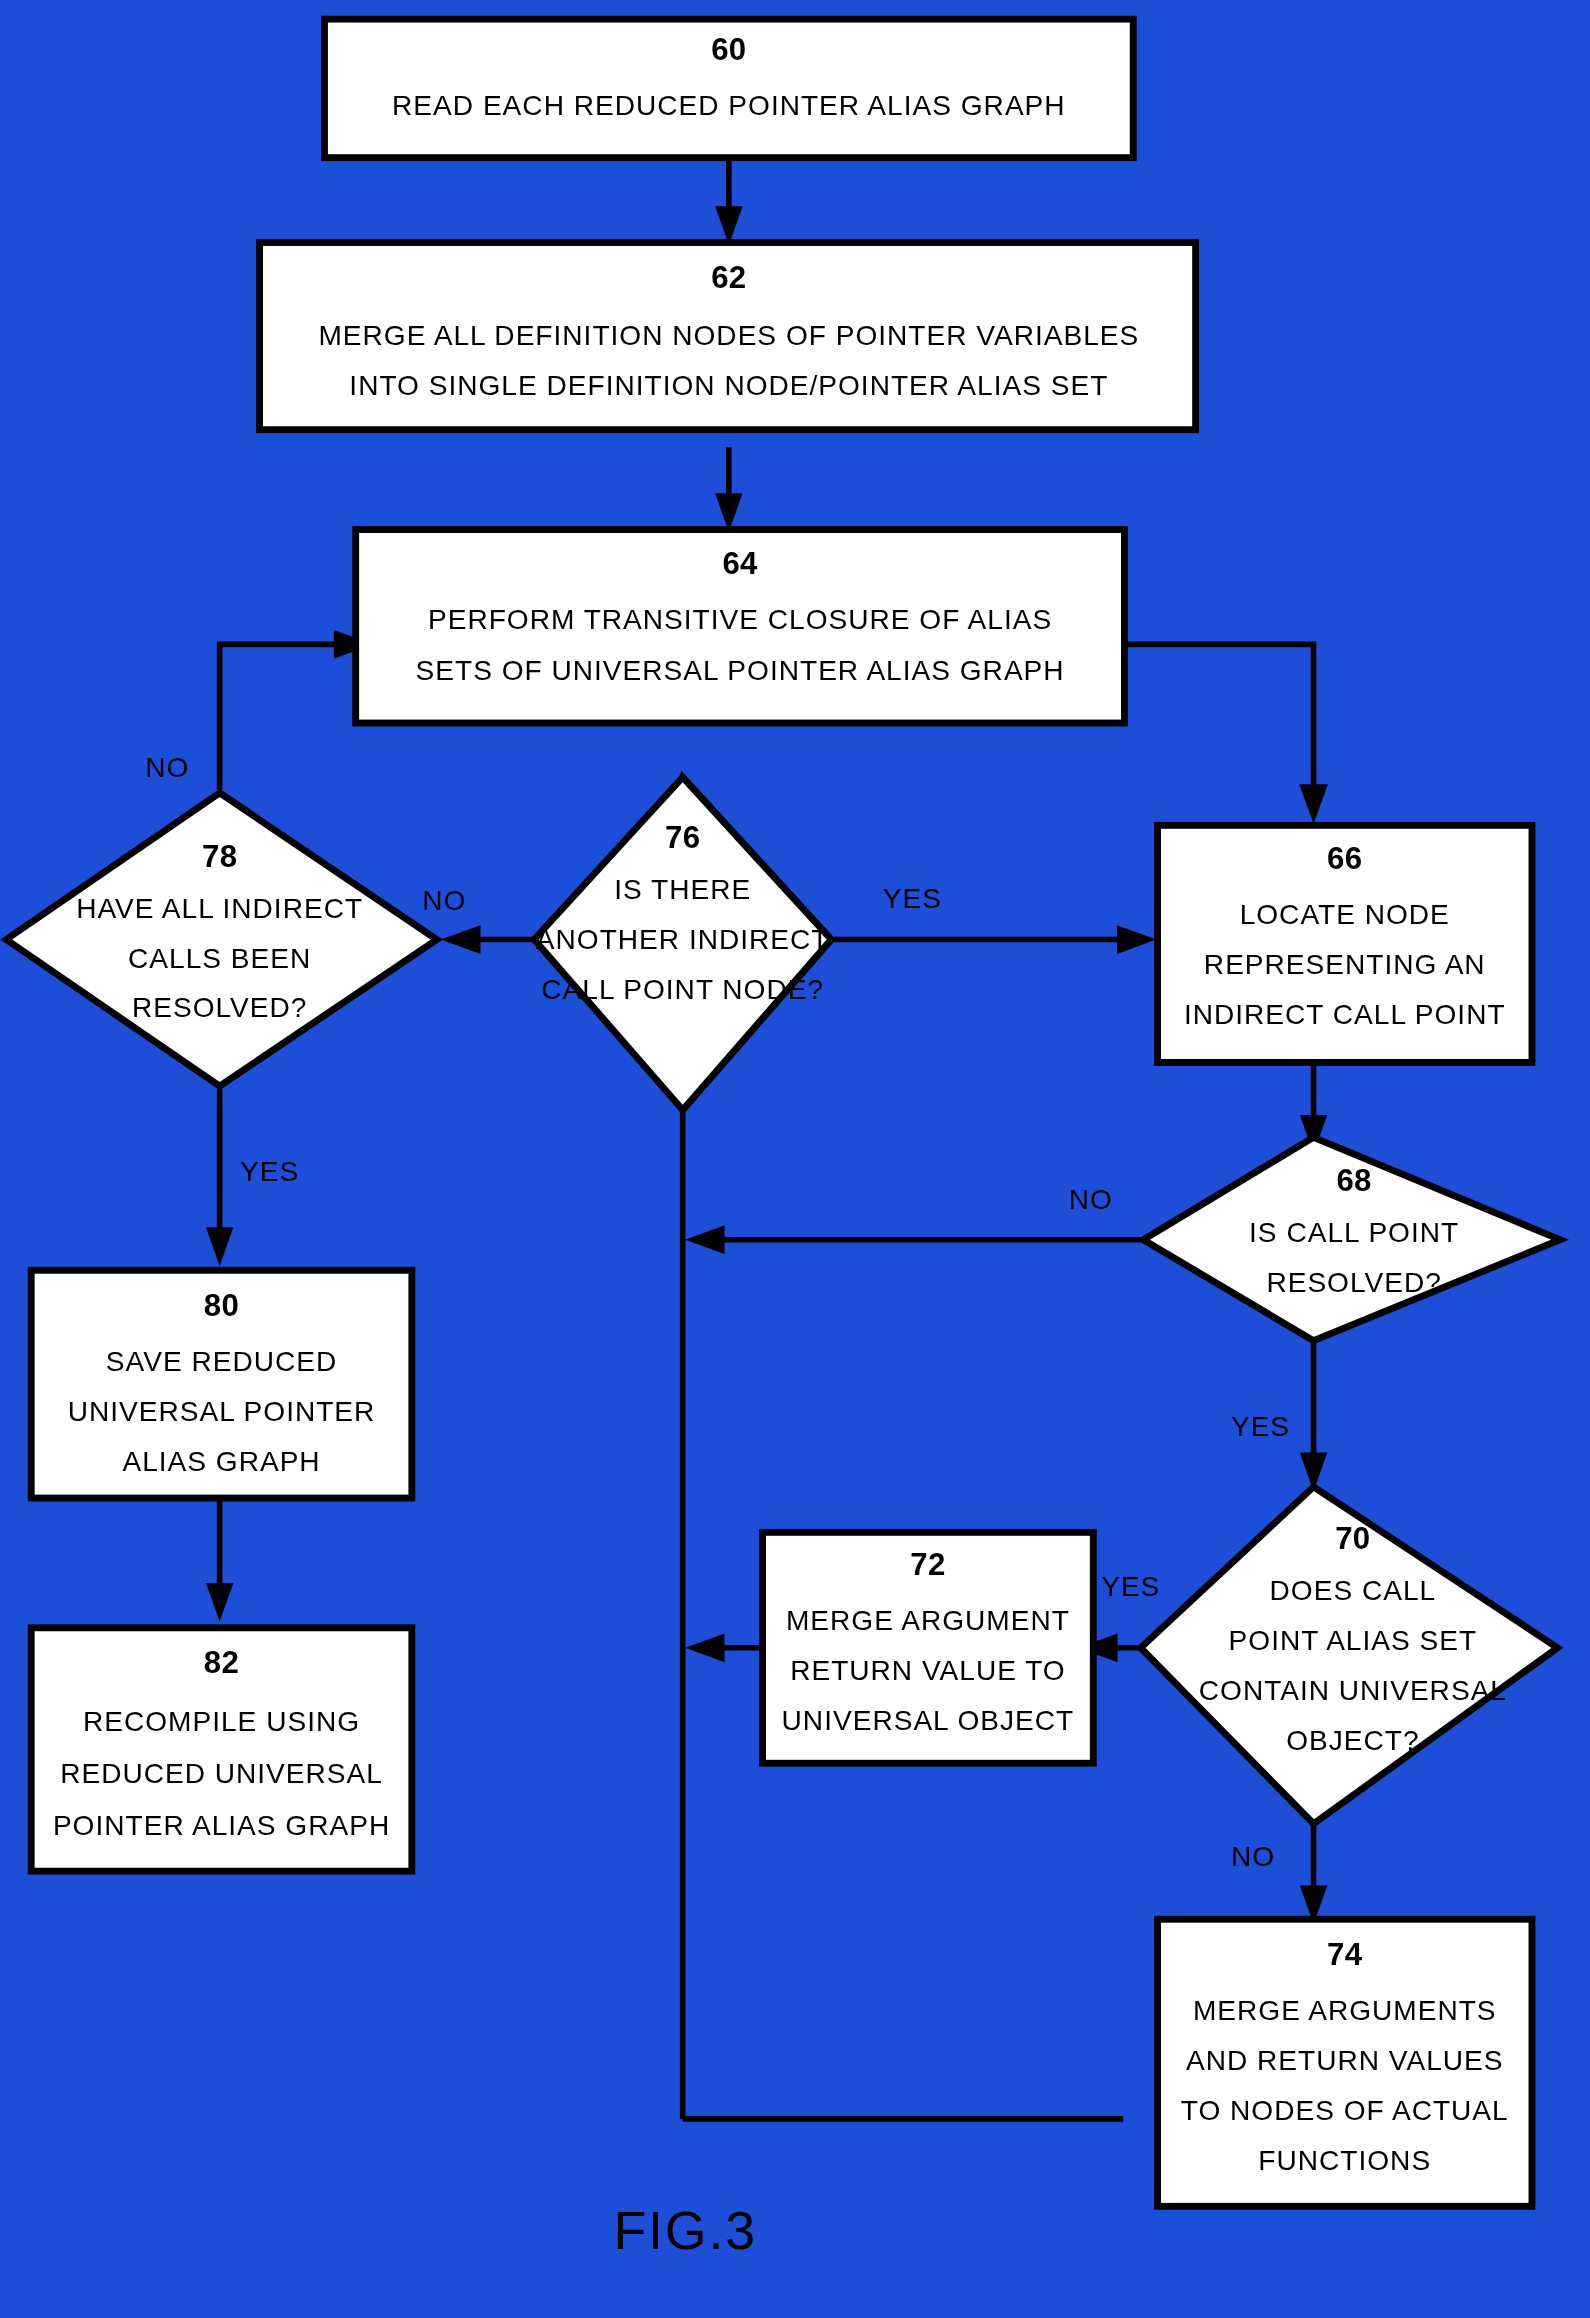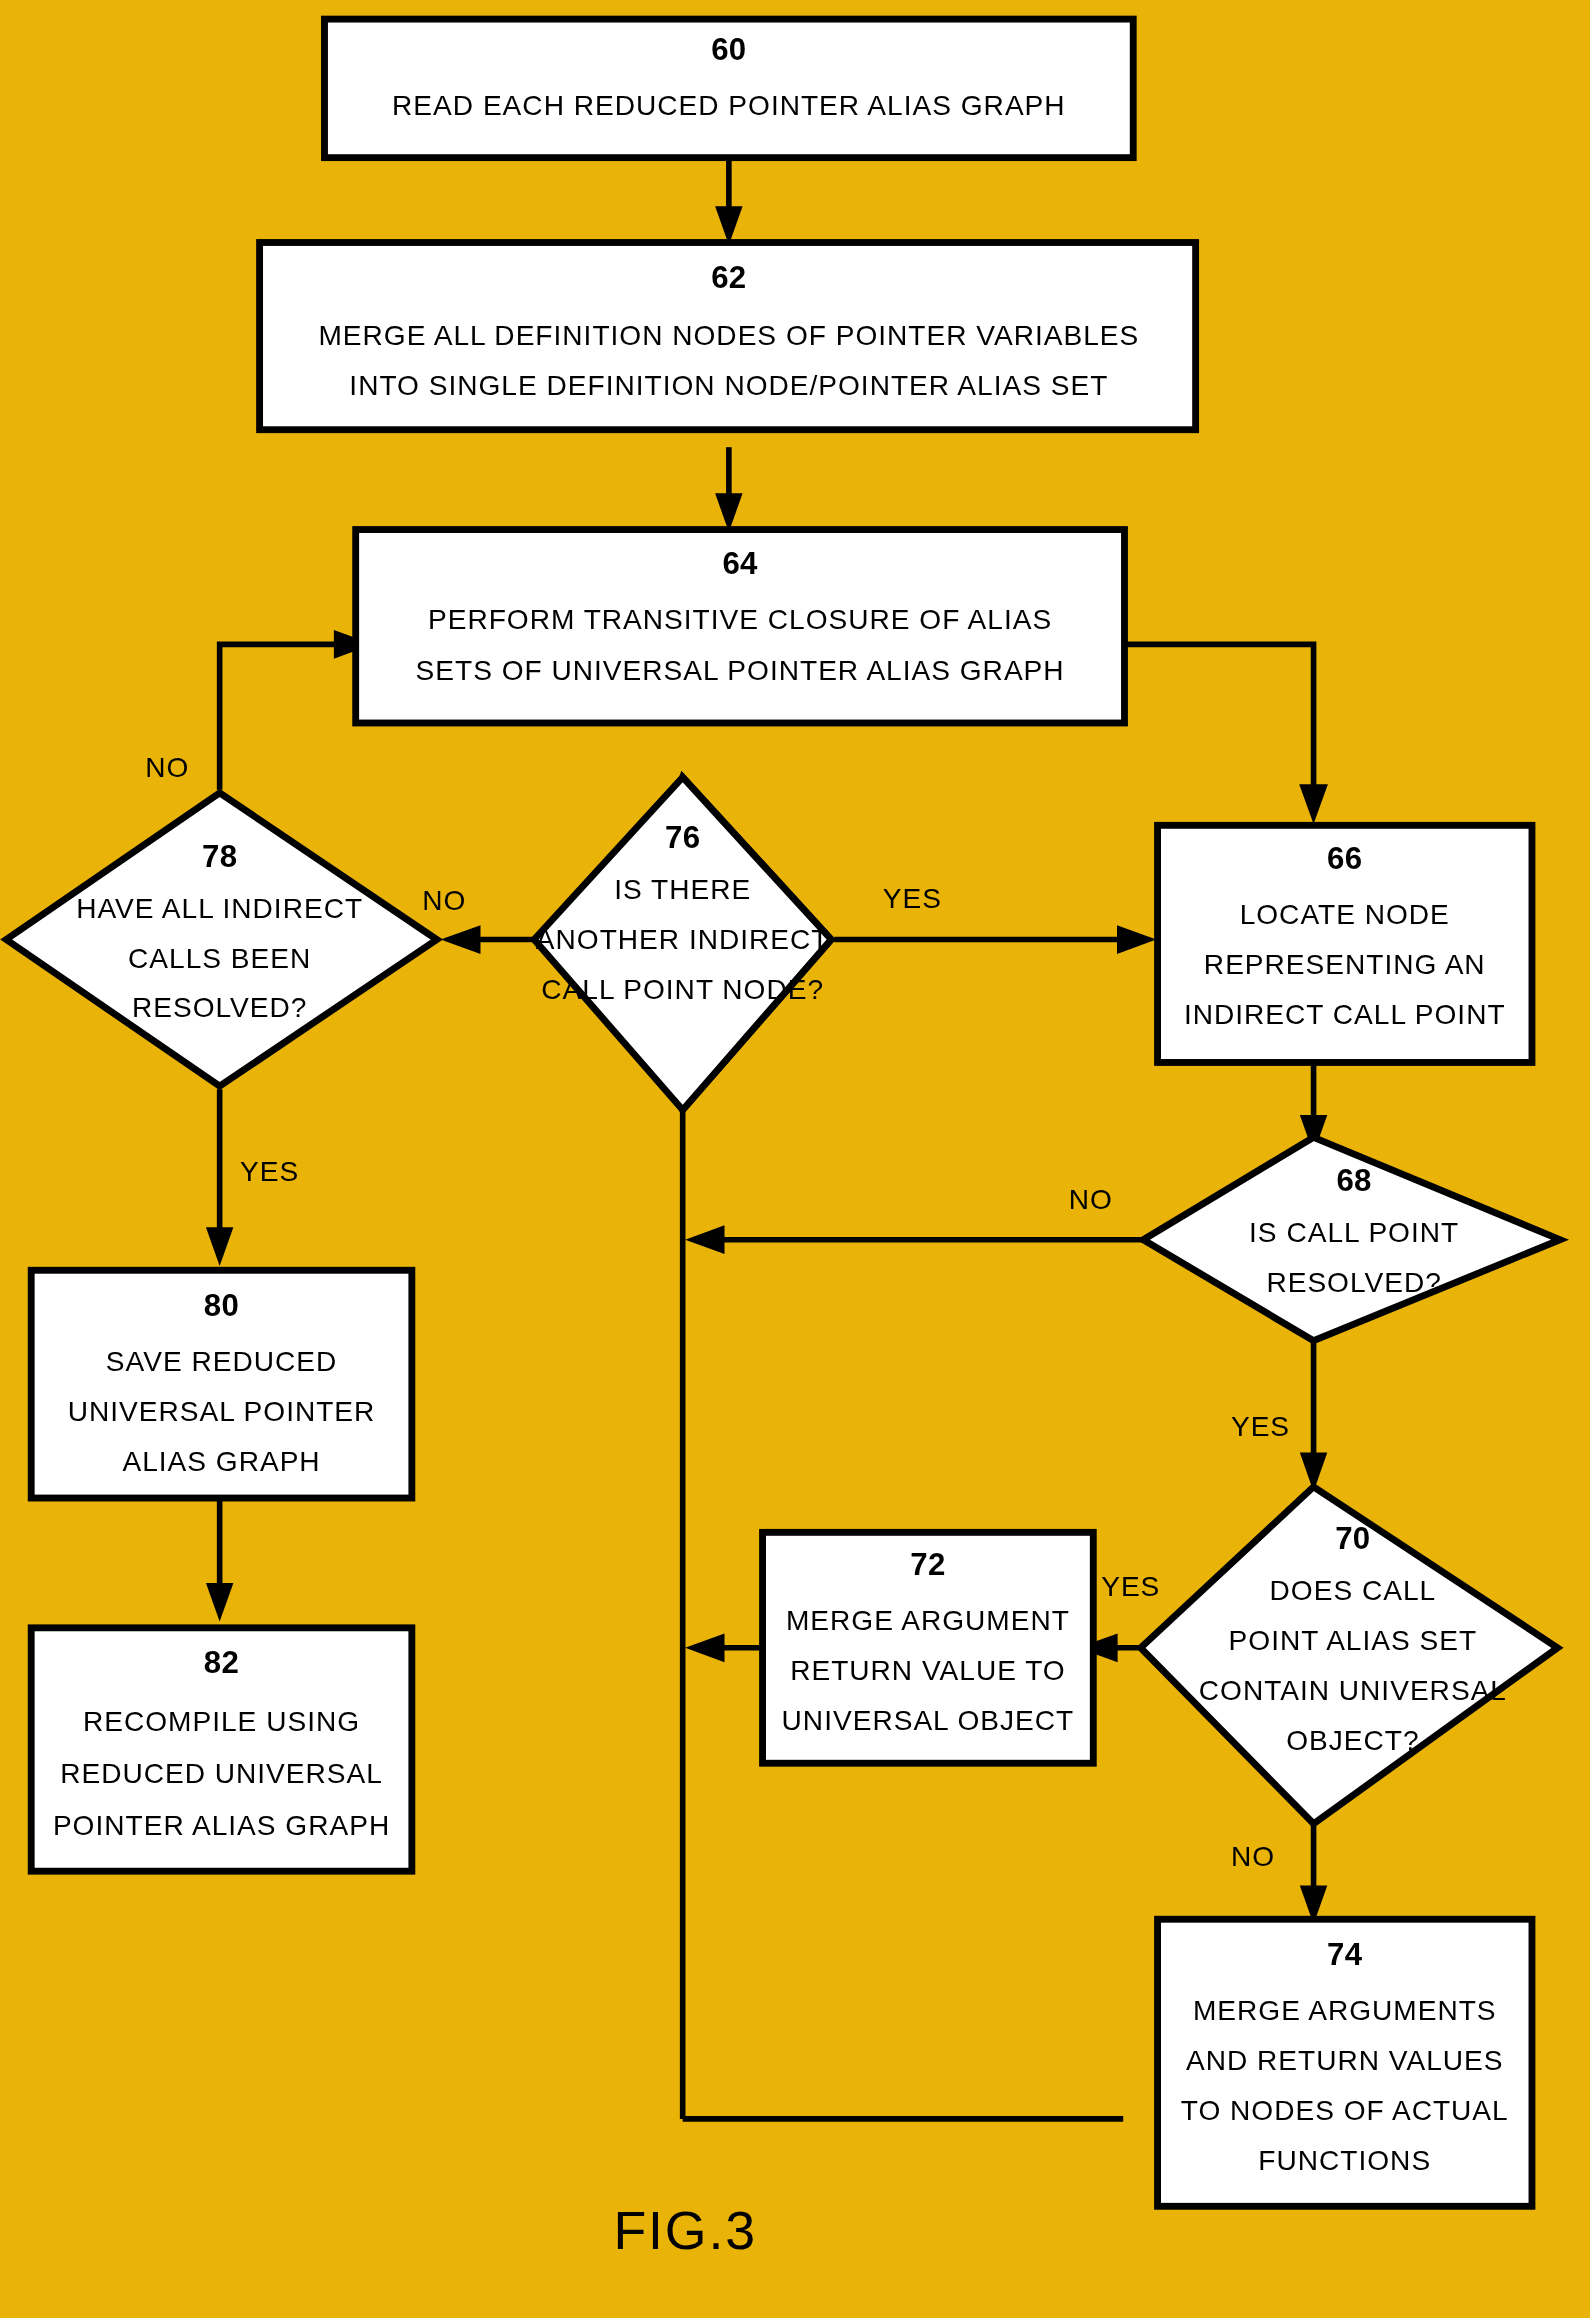--- a/index.html
+++ b/index.html
@@ -7,21 +7,21 @@
     padding: 0;
     background: #ffffff;
   }
   body {
     font-family: "Liberation Sans", sans-serif;
   }
   #sheet {
     position: relative;
     width: 1590px;
     height: 2319px;
-    background: #eab308;
+    background: #1d4ed8;
     overflow: hidden;
   }
   svg#diagram {
     position: absolute;
     top: 0;
     left: 0;
     width: 1590px;
     height: 2319px;
     display: block;
   }

